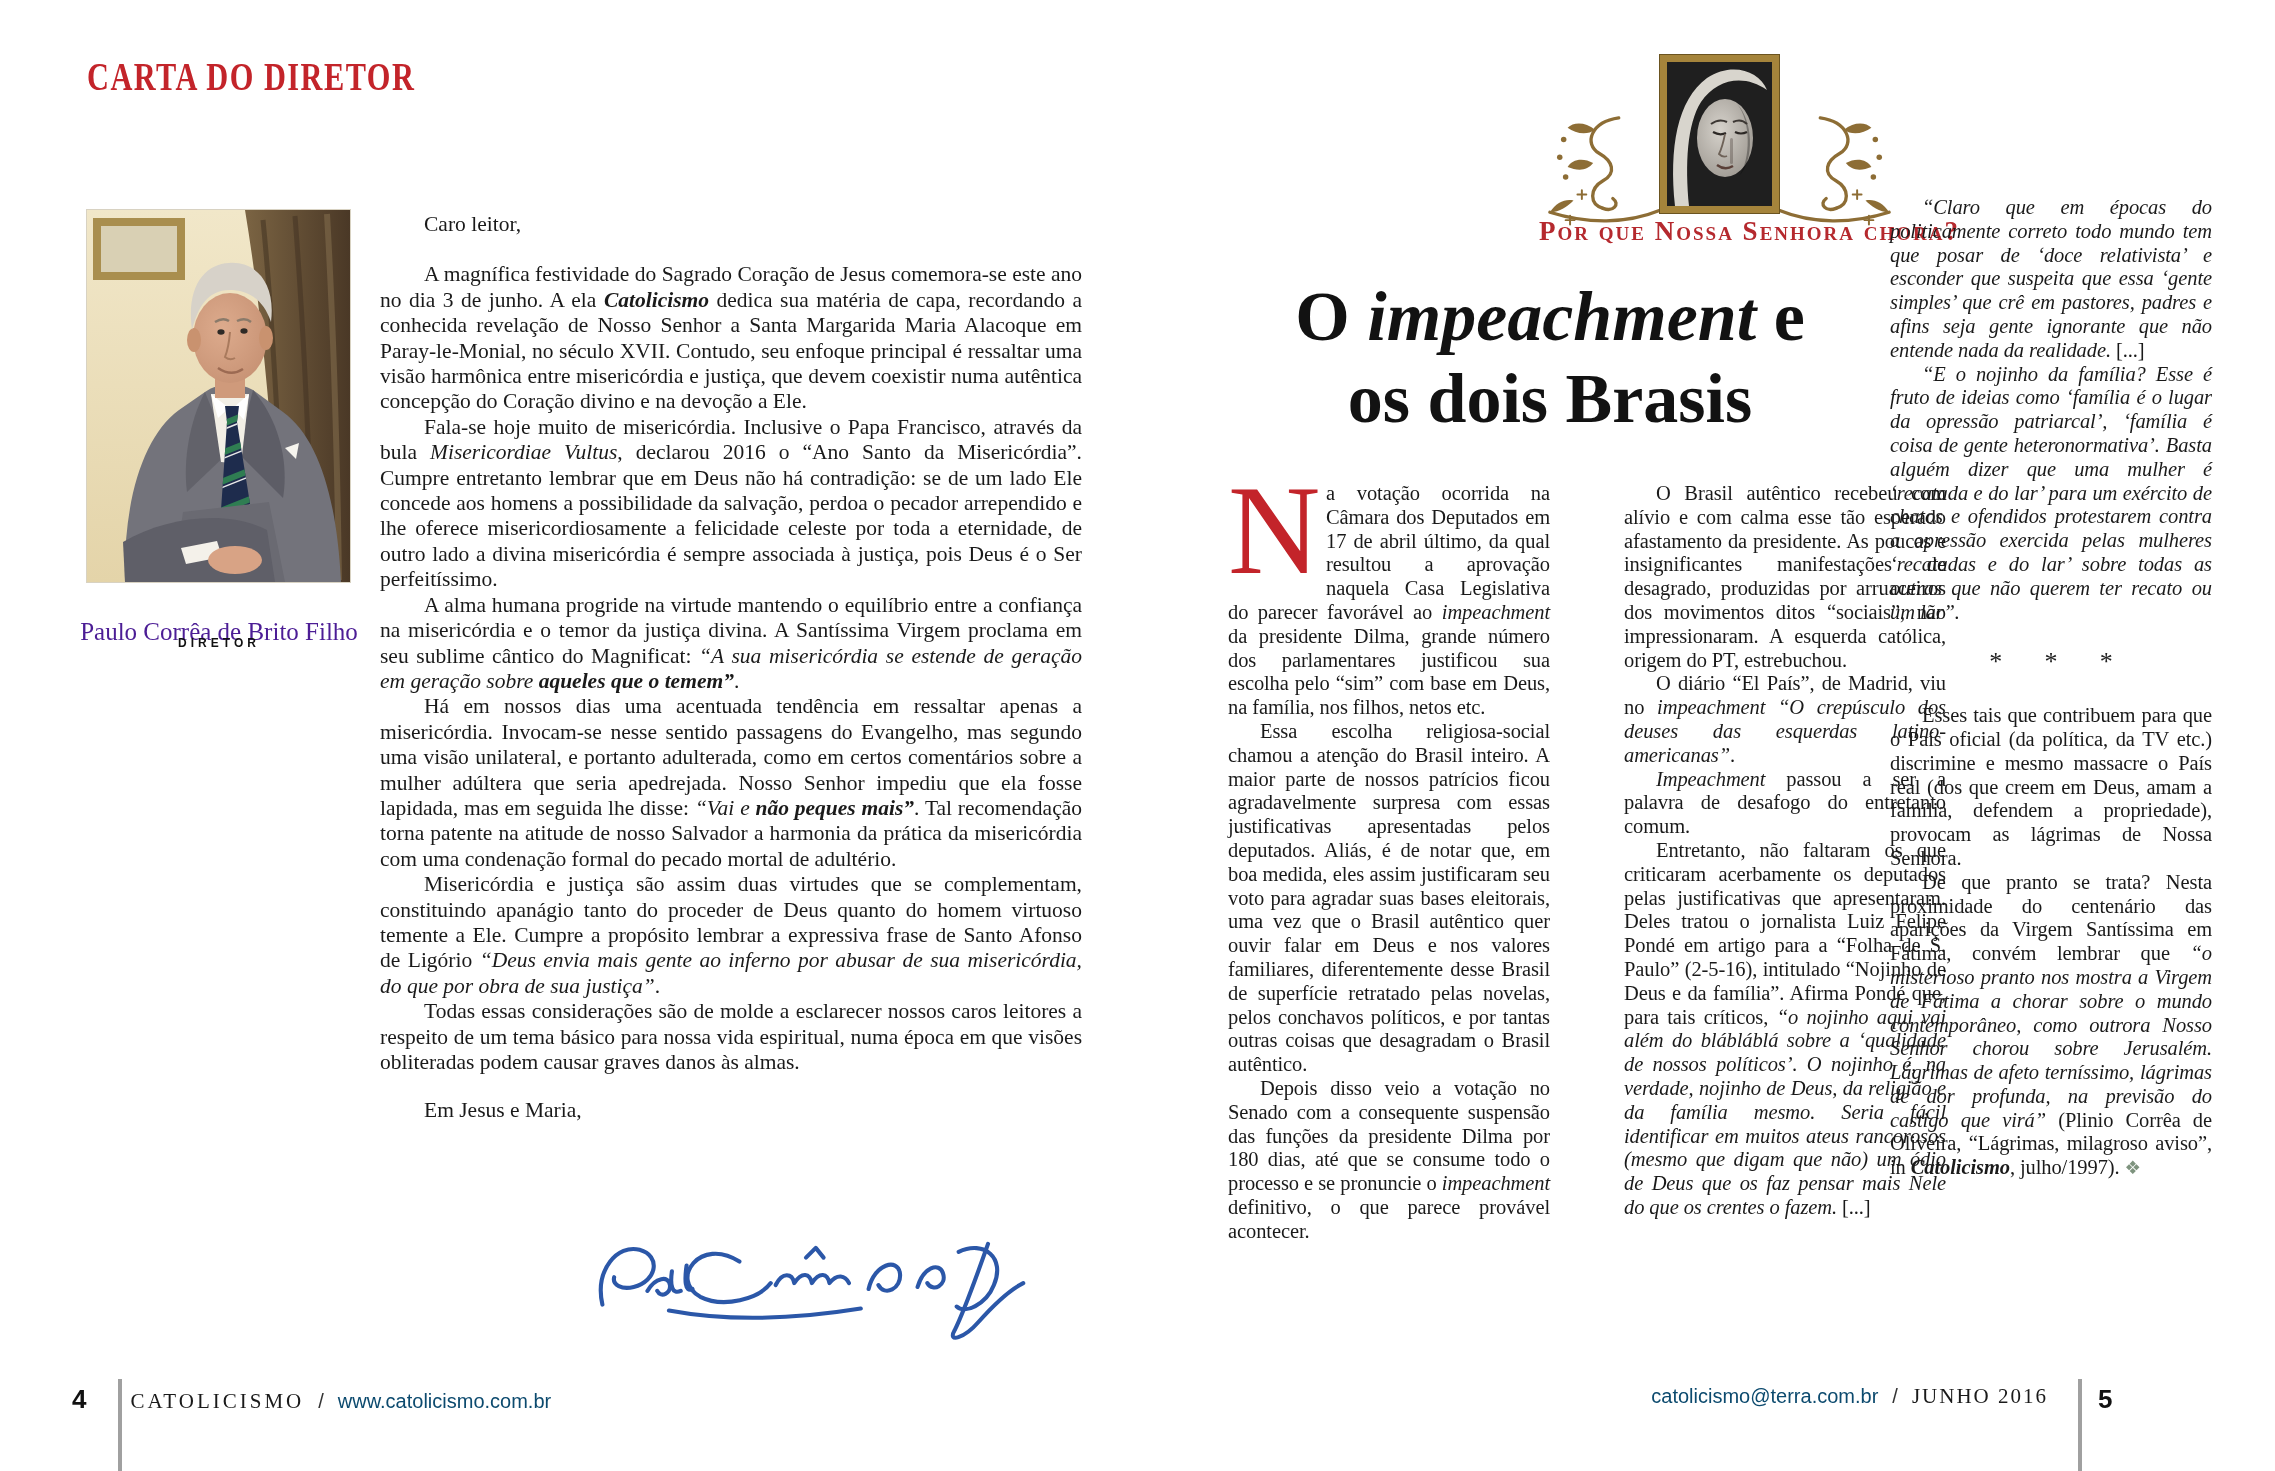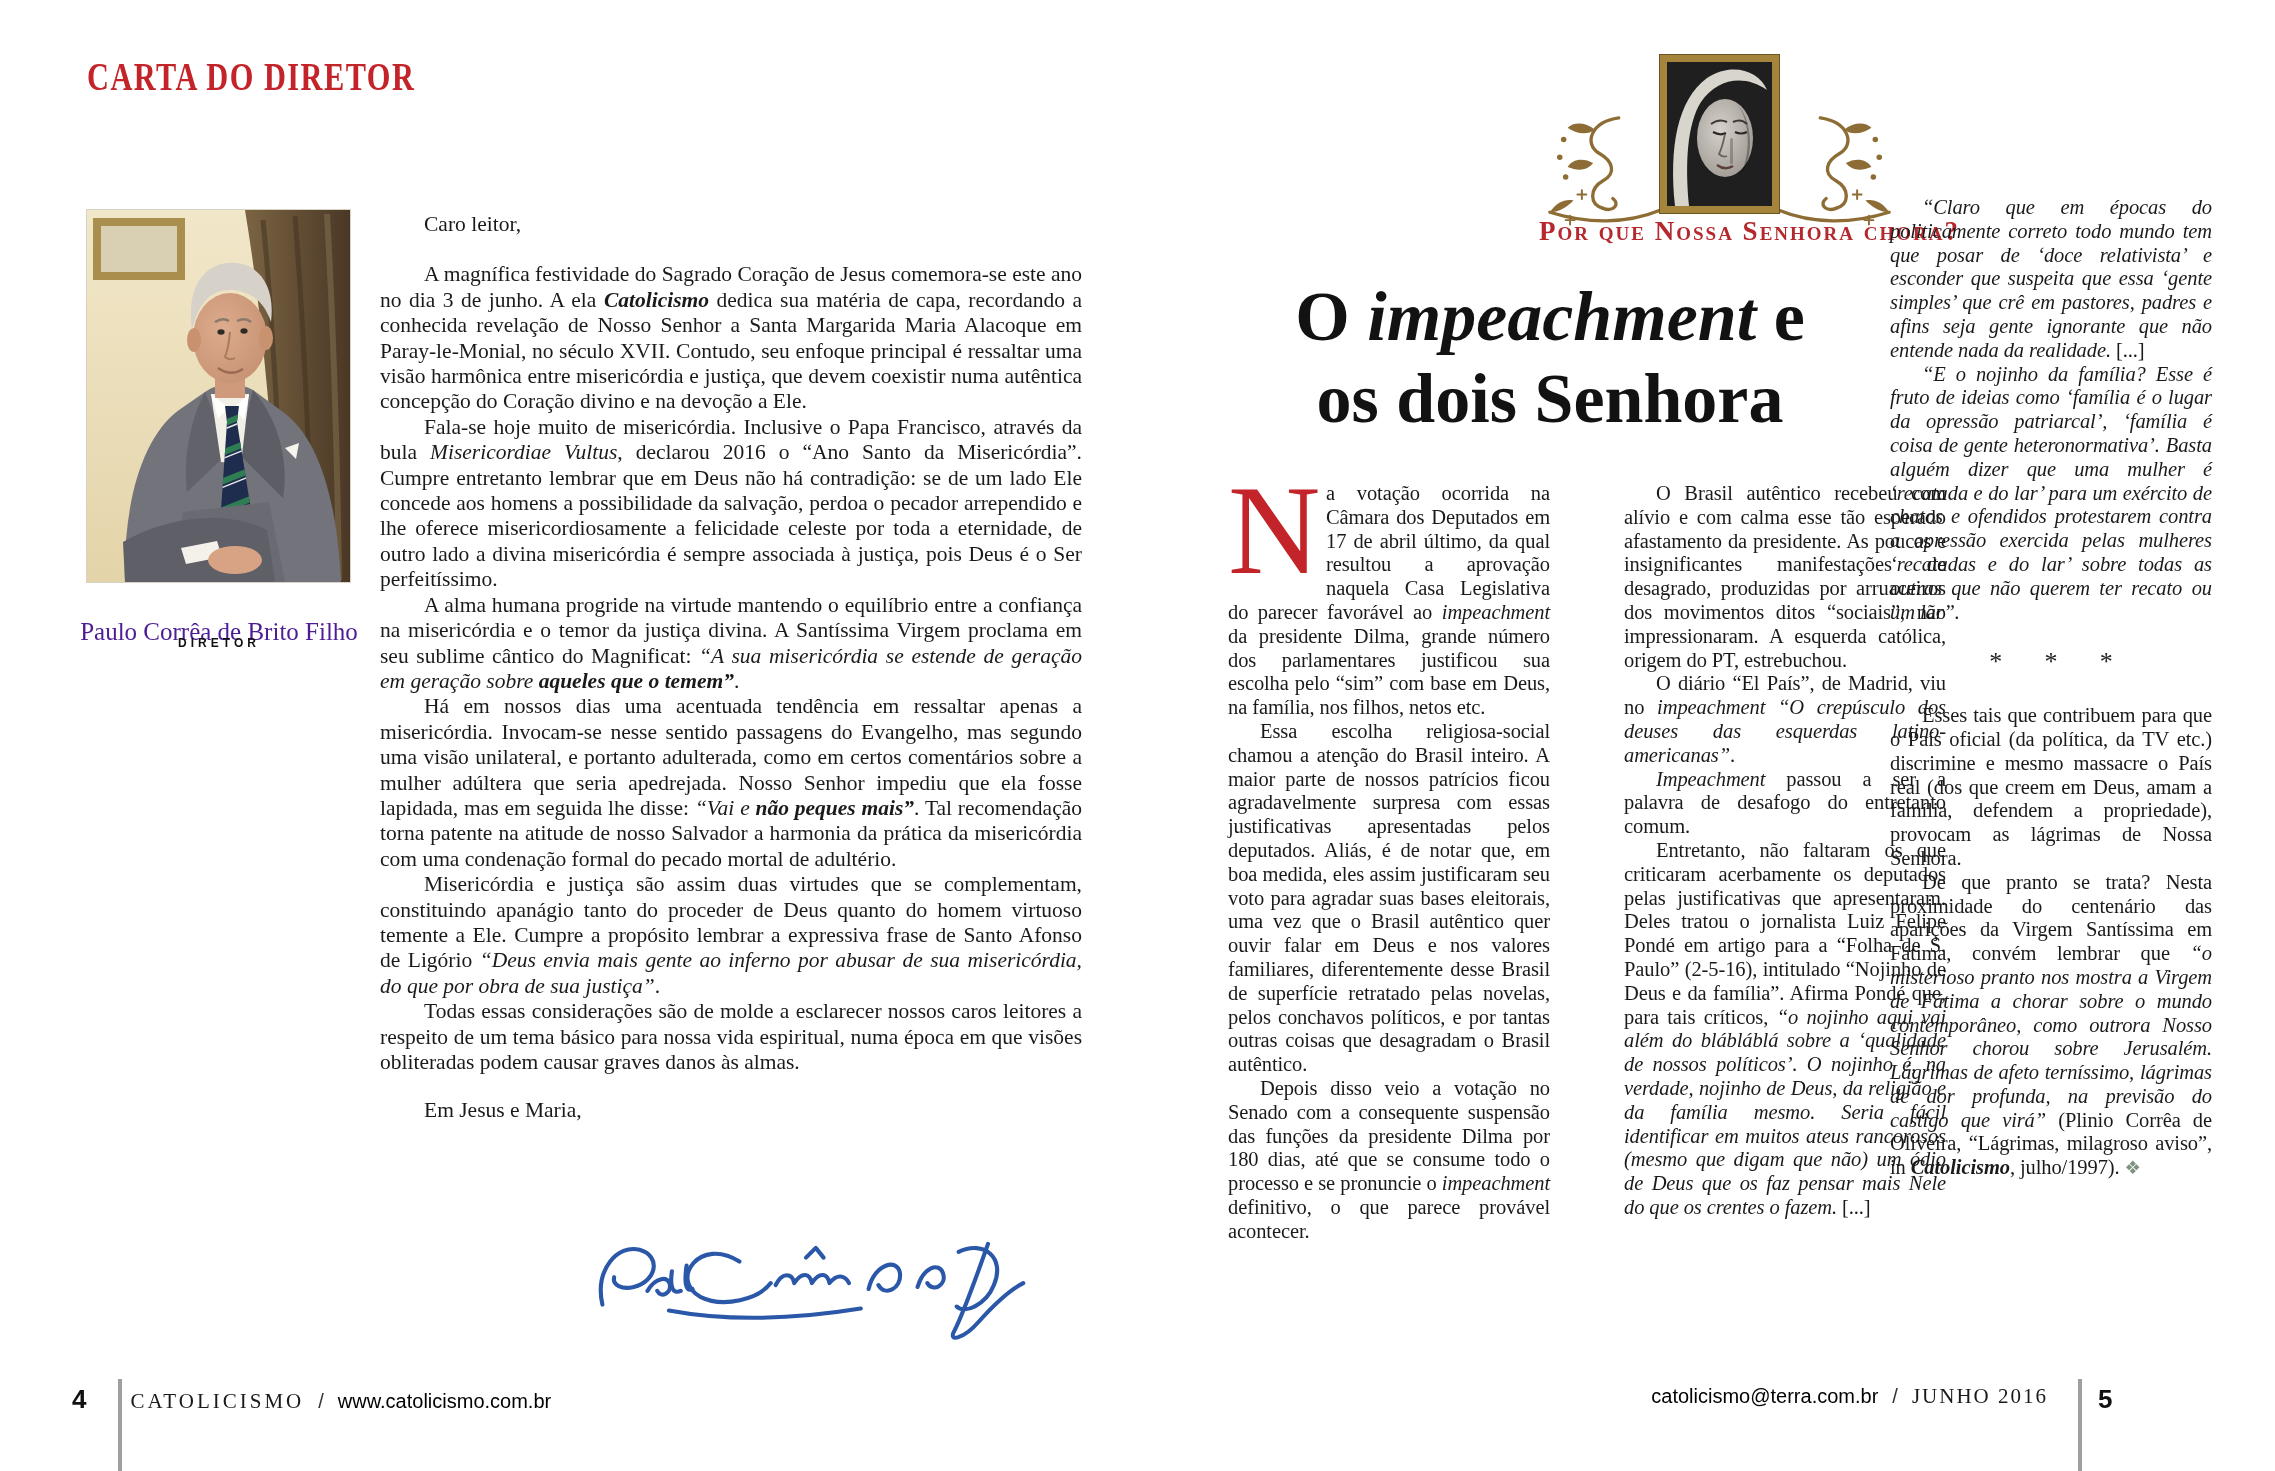--- a/index.html
+++ b/index.html
@@ -50,21 +50,21 @@
   .dropcap{float:left;width:92px;height:96px;font-size:128px;line-height:92px;color:#c3242a;
            text-align:left;margin:2px 6px 0 0;}
   .stars{text-align:center;font-size:26px;word-spacing:36px;margin:26px 0 30px 0;color:#222;}
   .dingbat{color:#7e937e;font-size:0.9em;}
 
   
   .footer{position:absolute;top:1384px;white-space:nowrap;}
   .footer .pagenum{font-family:"Liberation Sans",sans-serif;font-weight:bold;font-size:26px;color:#111;}
   .footer .mag{font-size:21px;letter-spacing:3px;}
   .footer .slash{font-family:"Liberation Sans",sans-serif;font-size:20px;margin:0 10px;color:#333;}
-  .footer .url,.footer .email{font-family:"Liberation Sans",sans-serif;font-size:20px;color:#000000;}
+  .footer .url,.footer .email{font-family:"Liberation Sans",sans-serif;font-size:20px;color:#0c4a6e;}
   .footer .issue{font-size:21px;letter-spacing:2px;}
   .footer-left{left:72px;}
   .footer-left .mag{margin-left:40px;}
   .footer-right{left:1650px;width:398px;text-align:right;}
   .vbar{position:absolute;width:4px;height:92px;top:1379px;background:#a0a0a0;}
   .vbar-left{left:118px;}
   .vbar-right{left:2078px;}
   .pagenum-right{position:absolute;left:2098px;top:1384px;font-family:"Liberation Sans",sans-serif;
                  font-weight:bold;font-size:26px;color:#111;}
 </style>
@@ -242,21 +242,21 @@
       <path d="M58,72 C56,82 54,88 52,92 q4,4 8,2" stroke="#6e6258" stroke-width="1.8" fill="none"></path>
       <path d="M50,103 q8,6 16,1" stroke="#5a4038" stroke-width="2.4" fill="none"></path>
       <rect x="63" y="76" width="3" height="26" rx="1.5" fill="#443833" opacity="0.35"></rect>
     </svg>
   </figure>
 
   <div class="red-caption">Por que Nossa Senhora chora?</div>
 
   <h1 class="article-title">
     <span><span>O </span><span style="font-style: italic;">impeachment</span><span> e</span></span><br>
-    <span>os dois Senhora</span>
+    <span>os dois Brasis</span>
   </h1>
 
   <div class="col col1">
     <span class="dropcap">N</span>
     <div>
         <p class="noindent"><span>a votação ocorrida na Câmara dos Deputados em 17 de abril último, da qual resultou a aprovação naquela Casa Legislativa do parecer favorável ao </span><span style="font-style: italic;">impeachment</span><span> da presidente Dilma, grande número dos parlamentares justificou sua escolha pelo “sim” com base em Deus, na família, nos filhos, netos etc.</span></p>
         <p><span>Essa escolha religiosa-social chamou a atenção do Brasil inteiro. A maior parte de nossos patrícios ficou agradavelmente surpresa com essas justificativas apresentadas pelos deputados. Aliás, é de notar que, em boa medida, eles assim justificaram seu voto para agradar suas bases eleitorais, uma vez que o Brasil autêntico quer ouvir falar em Deus e nos valores familiares, diferentemente desse Brasil de superfície retratado pelas novelas, pelos conchavos políticos, e por tantas outras coisas que desagradam o Brasil autêntico.</span></p>
         <p><span>Depois disso veio a votação no Senado com a consequente suspensão das funções da presidente Dilma por 180 dias, até que se consume todo o processo e se pronuncie o </span><span style="font-style: italic;">impeachment</span><span> definitivo, o que parece provável acontecer.</span></p>
       </div>
   </div>

